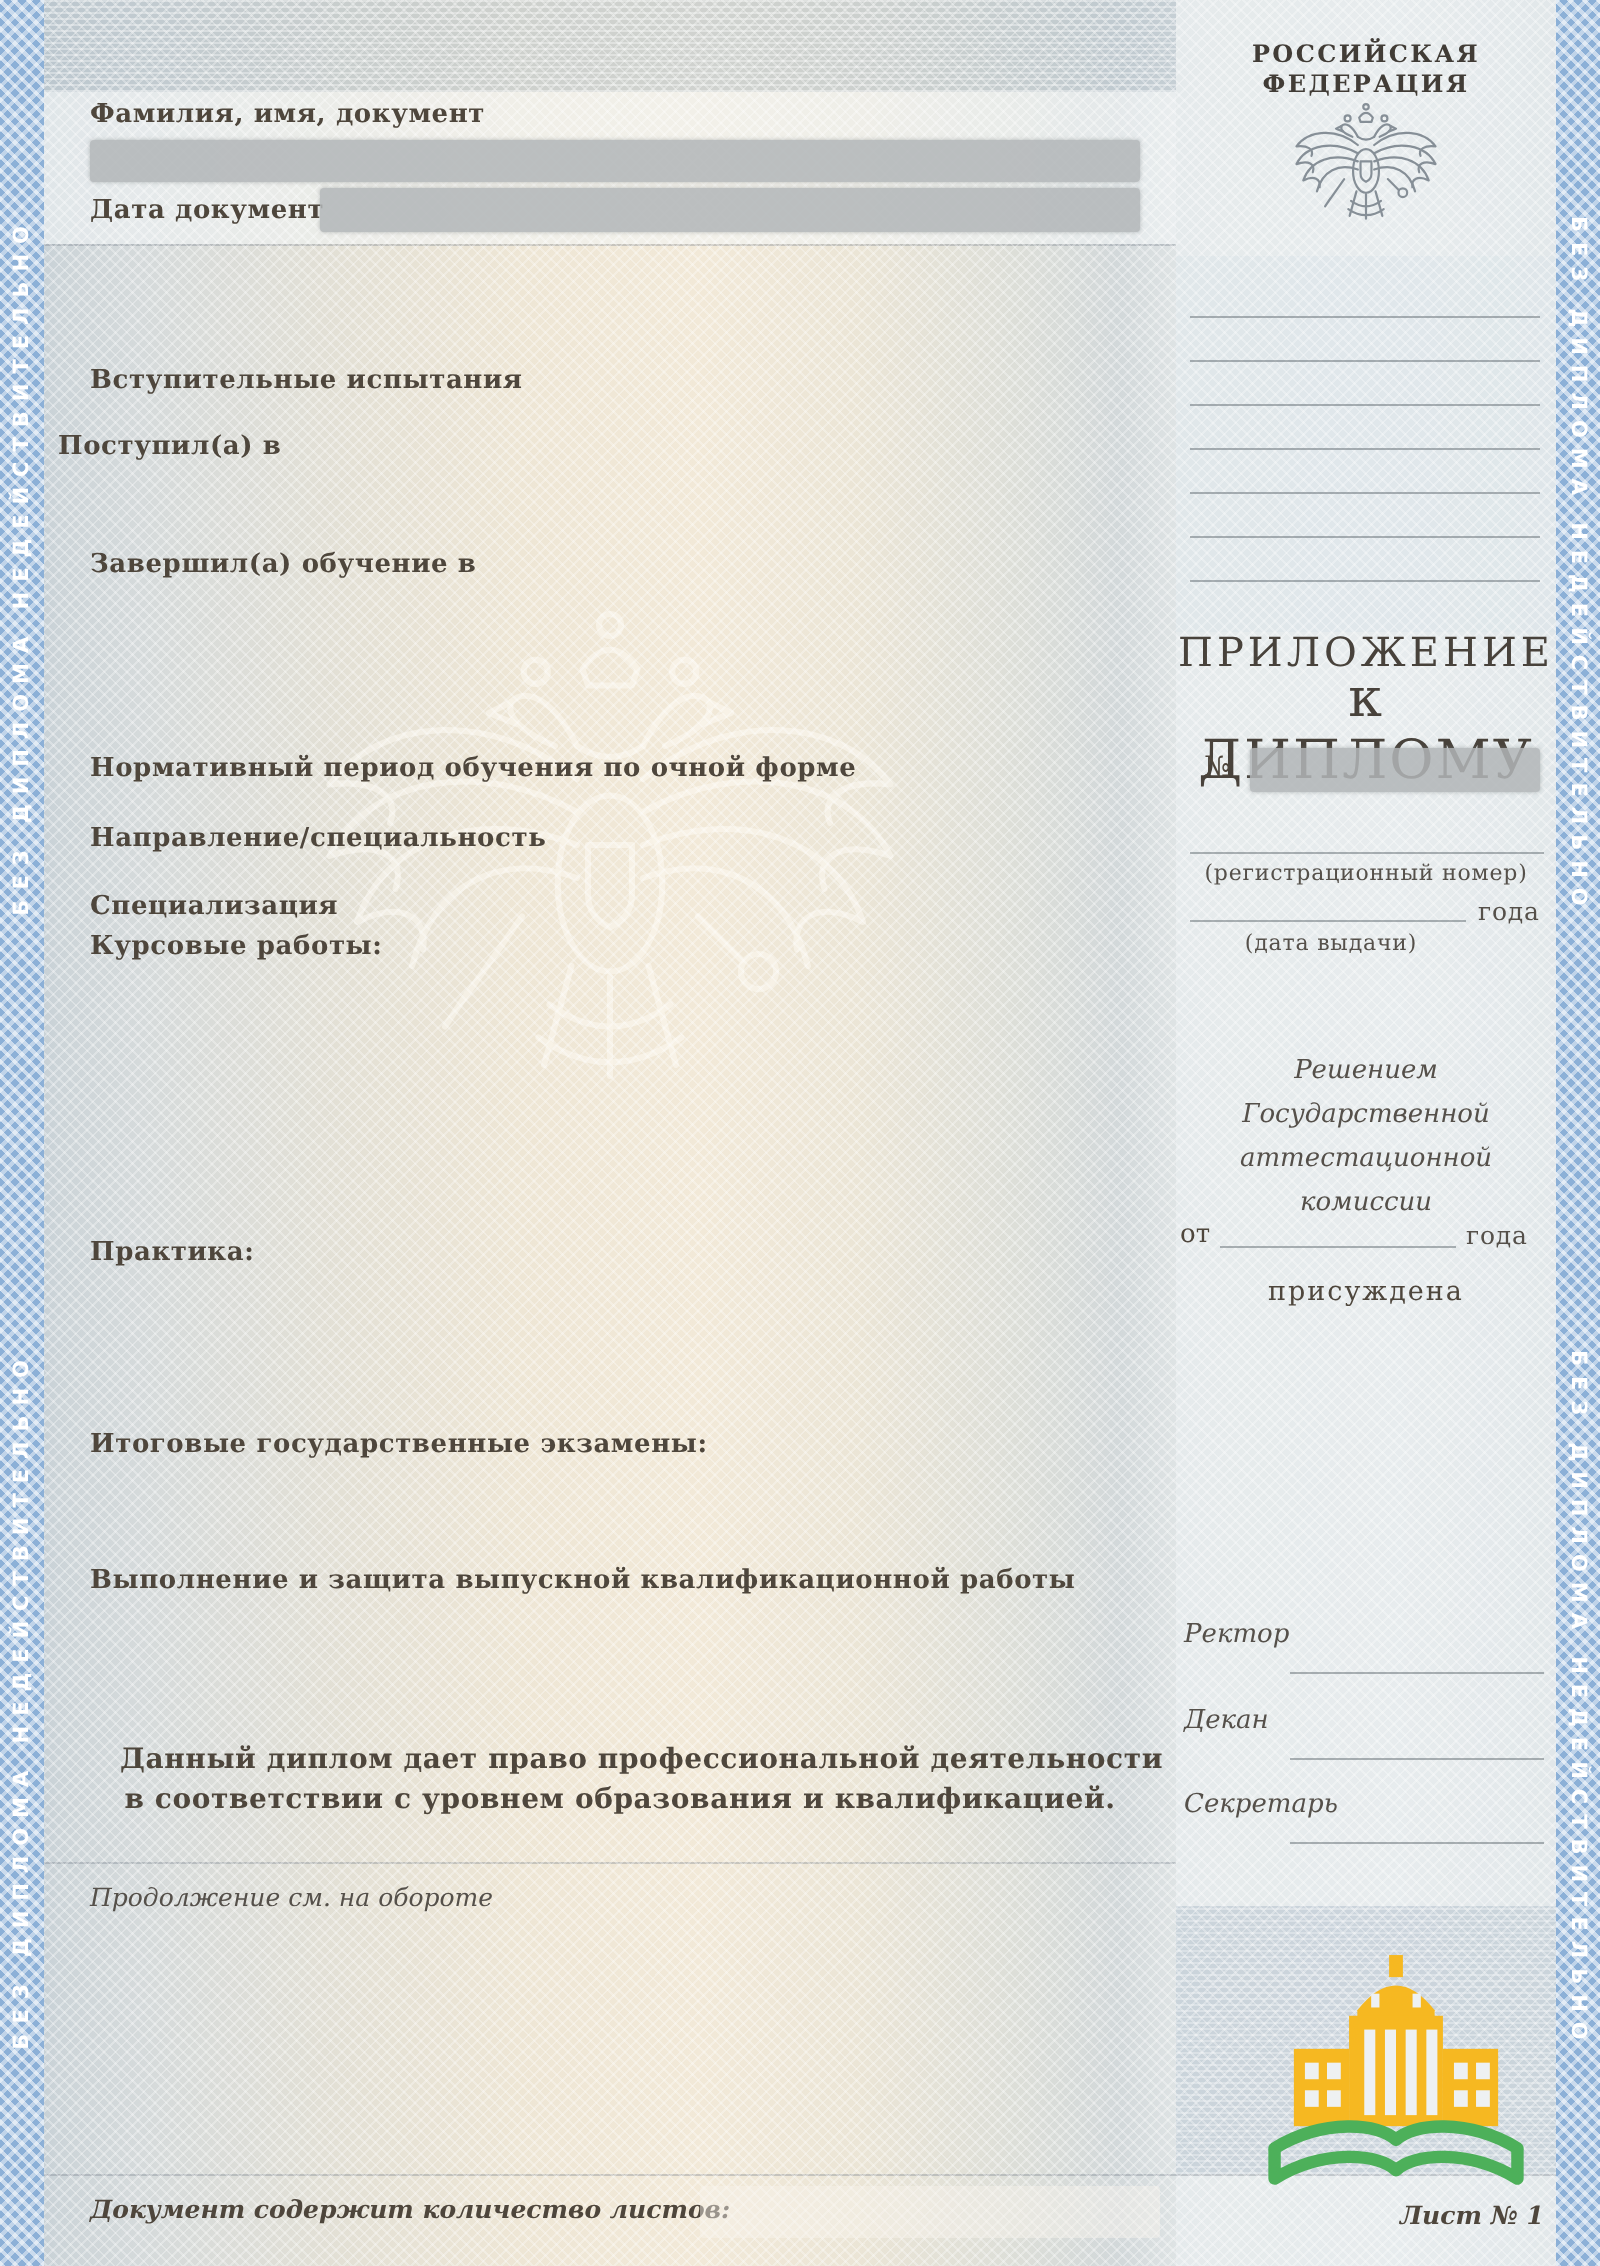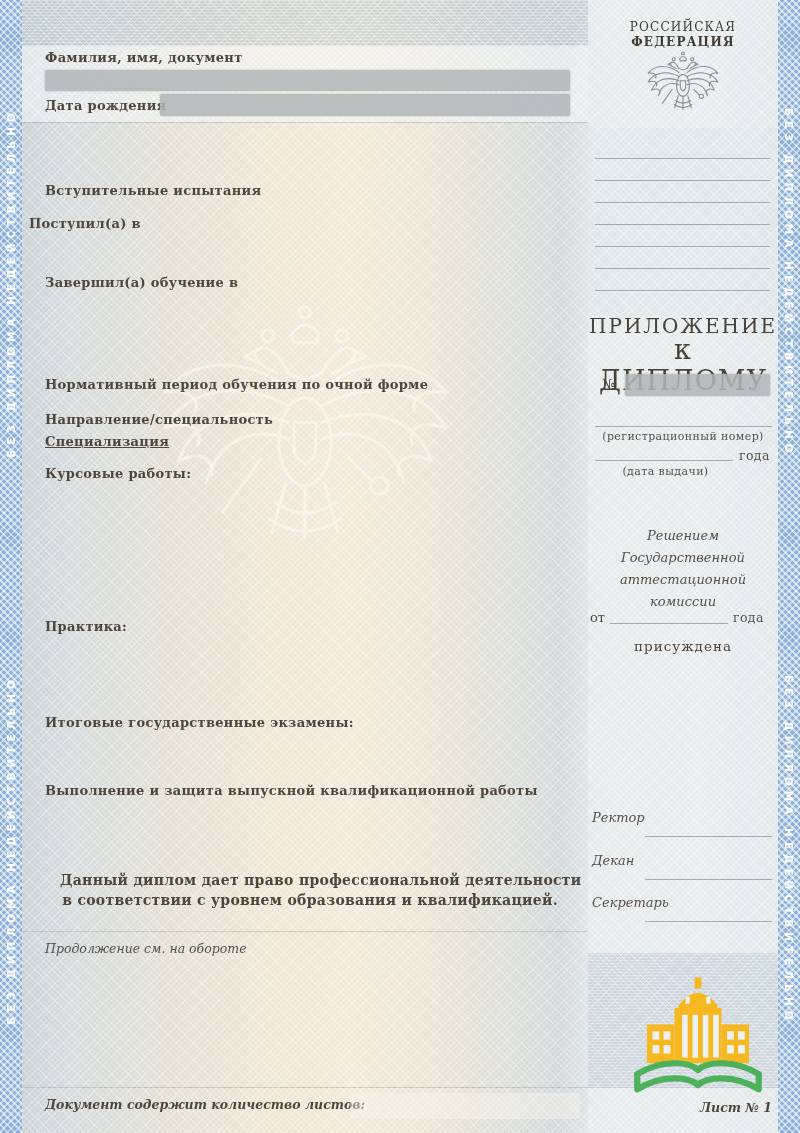--- a/index.html
+++ b/index.html
@@ -152,43 +152,43 @@
     <span class="strip-text">БЕЗ ДИПЛОМА НЕДЕЙСТВИТЕЛЬНО</span>
     <span class="strip-text">БЕЗ ДИПЛОМА НЕДЕЙСТВИТЕЛЬНО</span>
   </div>
   <div class="strip strip-right">
     <span class="strip-text">БЕЗ ДИПЛОМА НЕДЕЙСТВИТЕЛЬНО</span>
     <span class="strip-text">БЕЗ ДИПЛОМА НЕДЕЙСТВИТЕЛЬНО</span>
   </div>
 
   <div class="abs z lbl" style="left:45px;top:50px;">Фамилия, имя, документ</div>
   <div class="abs z redact" style="left:45px;top:70px;width:525px;height:21px;"></div>
-  <div class="abs z lbl" style="left:45px;top:98px;">Дата рождения</div>
+  <div class="abs z lbl" style="left:45px;top:98px;">Дата документ</div>
   <div class="abs z redact" style="left:160px;top:94px;width:410px;height:22px;"></div>
 
   <div class="abs z lbl" style="left:45px;top:183px;">Вступительные испытания</div>
   <div class="abs z lbl" style="left:29px;top:216px;">Поступил(а) в</div>
   <div class="abs z lbl" style="left:45px;top:275px;">Завершил(а) обучение в</div>
   <div class="abs z lbl" style="left:45px;top:377px;">Нормативный период обучения по очной форме</div>
   <div class="abs z lbl" style="left:45px;top:412px;">Направление/специальность</div>
-  <div class="abs z lbl" style="left:45px;top:434px;text-decoration:underline;">Специализация</div>
+  <div class="abs z lbl" style="left:45px;top:446px;">Специализация</div>
   <div class="abs z lbl" style="left:45px;top:466px;">Курсовые работы:</div>
   <div class="abs z lbl" style="left:45px;top:619px;text-align:center;">Практика:</div>
   <div class="abs z lbl" style="left:45px;top:715px;">Итоговые государственные экзамены:</div>
   <div class="abs z lbl" style="left:45px;top:783px;">Выполнение и защита выпускной квалификационной работы</div>
 
   <div class="abs z lbl" style="left:60px;top:872px;width:500px;text-align:center;font-size:14px;">Данный диплом дает право профессиональной деятельности</div>
   <div class="abs z lbl" style="left:60px;top:892px;width:500px;text-align:center;font-size:14px;">в соответствии с уровнем образования и квалификацией.</div>
 
   <div class="abs z ital" style="left:45px;top:941px;font-size:12.5px;color:#55504a;">Продолжение см. на обороте</div>
 
   <div class="abs z ital" style="left:45px;top:1097px;font-size:12.5px;font-weight:600;color:#4e463c;">Документ содержит количество листов:</div>
   <div class="abs z" style="left:350px;top:1093px;width:230px;height:26px;background:rgba(248,245,238,.45);border-radius:2px;"></div>
 
-  <div class="abs z center-col" style="left:588px;top:20px;width:190px;font-size:12px;font-weight:400;letter-spacing:1.2px;color:#413c36;">РОССИЙСКАЯ</div>
+  <div class="abs z center-col" style="left:588px;top:20px;width:190px;font-size:12px;font-weight:700;letter-spacing:1.2px;color:#413c36;">РОССИЙСКАЯ</div>
   <div class="abs z center-col" style="left:588px;top:35px;width:190px;font-size:12px;font-weight:600;letter-spacing:1.2px;color:#413c36;">ФЕДЕРАЦИЯ</div>
 
   <svg class="abs z" style="left:642px;top:50px;width:82px;height:75px;">
     <use href="#eagle" stroke="#868f97" stroke-width="1.6" width="82" height="75"></use>
   </svg>
 
   <div class="abs z hline" style="left:595px;top:158px;width:175px;"></div>
   <div class="abs z hline" style="left:595px;top:180px;width:175px;"></div>
   <div class="abs z hline" style="left:595px;top:202px;width:175px;"></div>
   <div class="abs z hline" style="left:595px;top:224px;width:175px;"></div>

